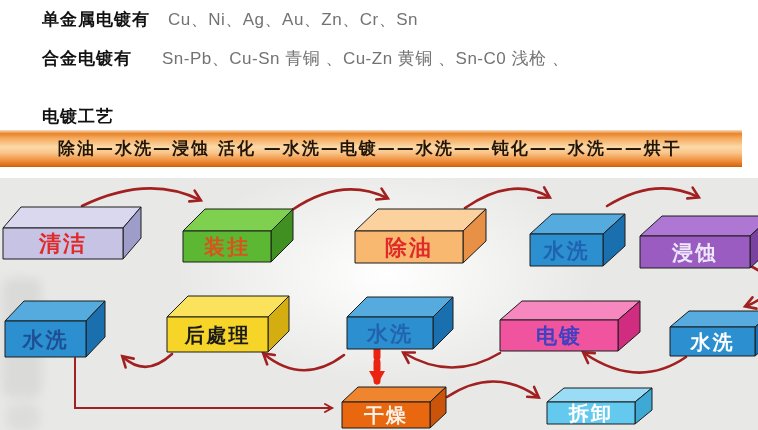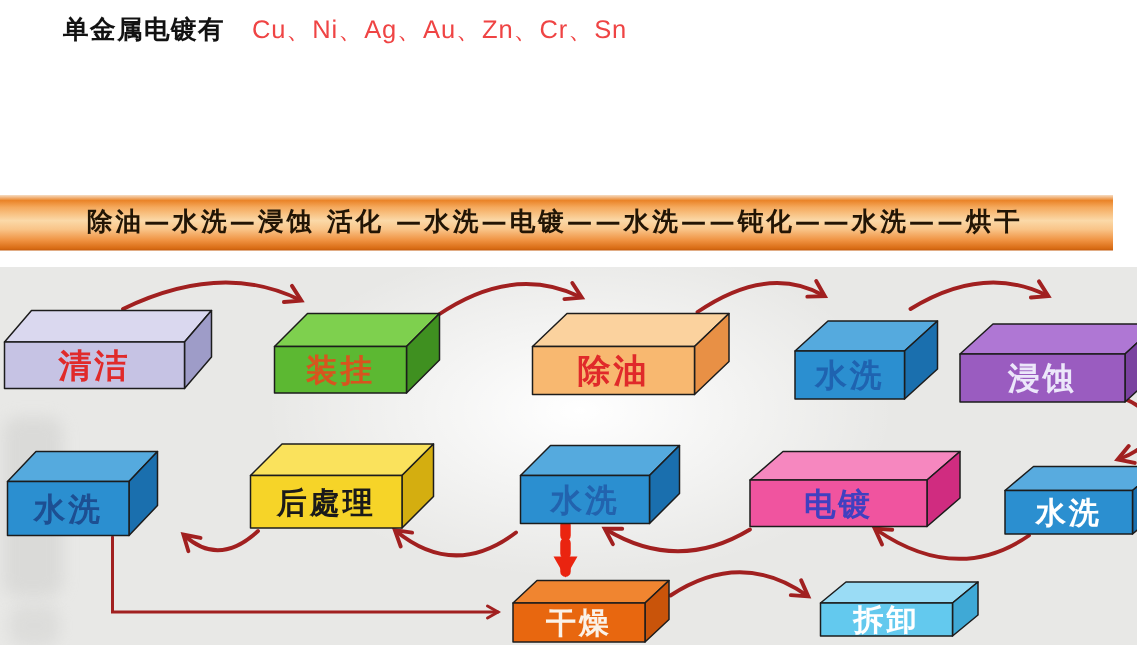--- a/index.html
+++ b/index.html
@@ -1,21 +1,21 @@
 <!DOCTYPE html>
 <html><head>
 <meta charset="utf-8">
 <style>
   html,body{margin:0;padding:0;}
   body{width:758px;height:430px;position:relative;overflow:hidden;background:#ffffff;
        font-family:"Liberation Sans","DejaVu Sans",sans-serif;}
   .page{position:absolute;inset:0;}
   .hdr-line{position:absolute;left:0;width:680px;height:22px;white-space:nowrap;}
   .hdr-line .lbl{position:absolute;left:42px;font-size:17px;font-weight:bold;color:#121212;letter-spacing:1px;}
-  .hdr-line .val{position:absolute;font-size:17px;color:#ef4444;letter-spacing:0.5px;}
+  .hdr-line .val{position:absolute;font-size:17px;color:#737373;letter-spacing:0.5px;}
   .l1{top:8px;}   .l1 .val{left:168px;}
   .l2{top:47px;}  .l2 .val{left:162px;}
   .l3{top:77px;}  .l3 .val{left:162px;}
   .l4{top:105px;}
   .banner{position:absolute;left:0;top:130px;width:742px;height:37px;
       background:linear-gradient(180deg,#f6ddc4 0%,#ea8428 10%,#f5a95c 22%,#fbd9a8 46%,#f9c488 62%,#ef9140 82%,#d96c15 96%,#c35c0e 100%);}
   .banner span{position:absolute;left:58px;top:0;line-height:37px;font-size:17px;font-weight:bold;
       color:#221505;letter-spacing:2px;font-family:"DejaVu Serif","Liberation Serif",serif;}
   .diagram{position:absolute;left:0;top:178px;width:758px;height:252px;
       background:radial-gradient(ellipse 300px 160px at 51% 38%,#ffffff 0%,rgba(255,255,255,0) 70%),#e8e8e6;}
@@ -28,22 +28,29 @@
 </head>
 <body>
 
 <div class="page">
 
   <div class="hdr-line l1">
     <span class="lbl">单金属电镀有</span>
     <span class="val">Cu、Ni、Ag、Au、Zn、Cr、Sn</span>
   </div>
 
+  <div class="hdr-line l2">
+    <span class="lbl">合金电镀有</span>
+    <span class="val">Sn-Pb、Cu-Sn  青铜  、Cu-Zn  黄铜  、Sn-C0  浅枪  、</span>
+  </div>
 
 
+  <div class="hdr-line l4">
+    <span class="lbl">电镀工艺</span>
+  </div>
 
   <div class="banner">
     <span>除油—水洗—浸蚀  活化  —水洗—电镀——水洗——钝化——水洗——烘干</span>
   </div>
 
   <div class="diagram">
     <div class="wm wm1"></div>
     <div class="wm wm2"></div>
   </div>
 

